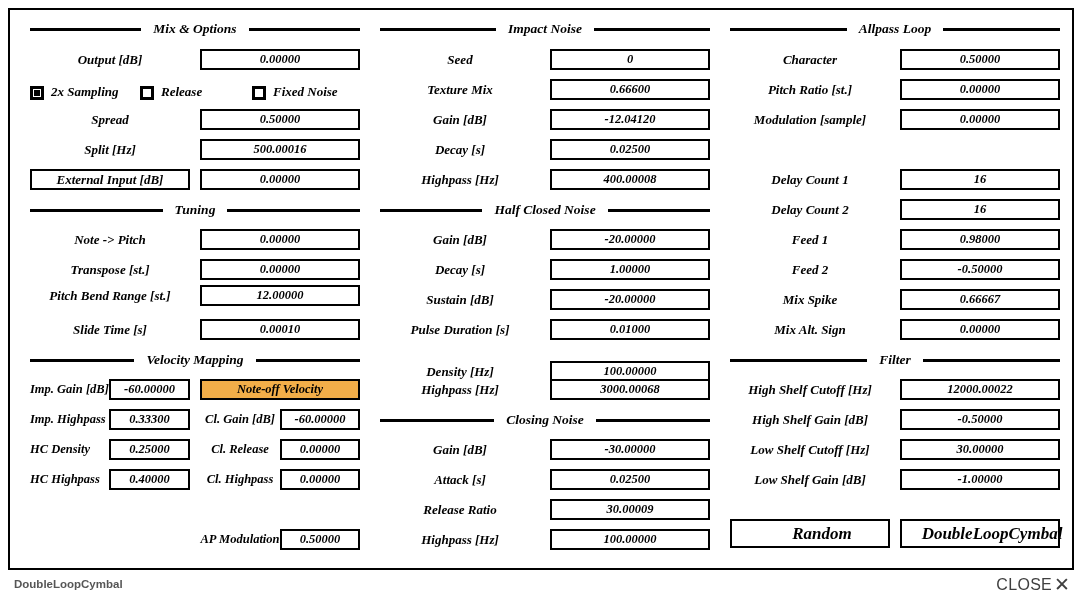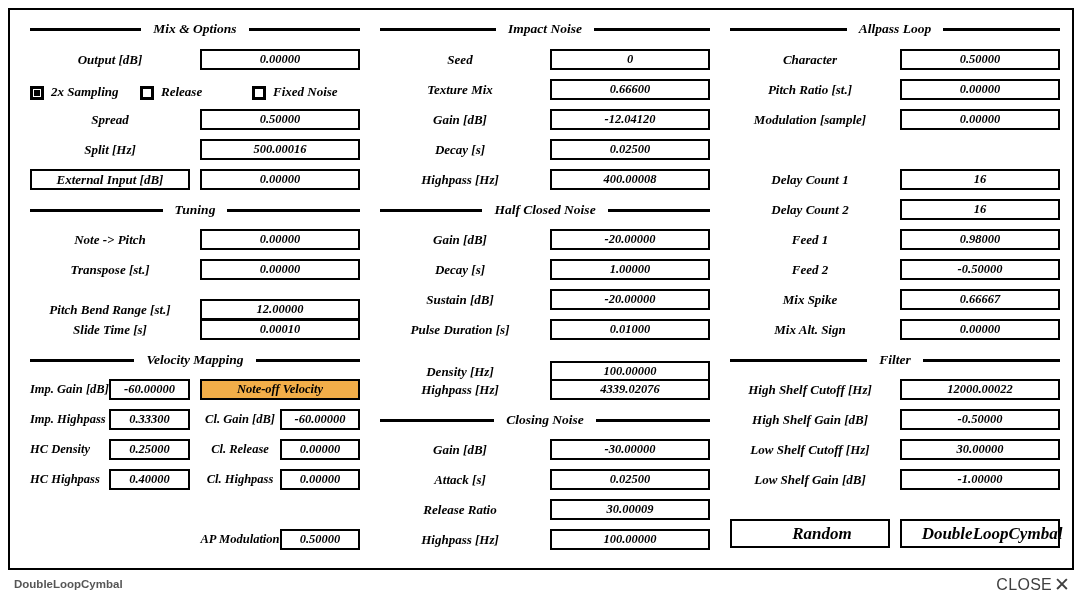--- a/index.html
+++ b/index.html
@@ -90,21 +90,21 @@
         <div class="hline"></div>
       </div>
       <div class="prow" style="top:219px">
         <div class="plabel">Note -&gt; Pitch</div>
         <div class="pbox">0.00000</div>
       </div>
       <div class="prow" style="top:249px">
         <div class="plabel">Transpose [st.]</div>
         <div class="pbox">0.00000</div>
       </div>
-      <div class="prow" style="top:289px">
+      <div class="prow" style="top:275px">
         <div class="plabel">Pitch Bend Range [st.]</div>
         <div class="pbox">12.00000</div>
       </div>
       <div class="prow" style="top:309px">
         <div class="plabel">Slide Time [s]</div>
         <div class="pbox">0.00010</div>
       </div>
 
       <div class="hrow" style="top:339px">
         <div class="hline"></div>
@@ -187,21 +187,21 @@
       <div class="prow" style="top:309px">
         <div class="plabel">Pulse Duration [s]</div>
         <div class="pbox">0.01000</div>
       </div>
       <div class="prow" style="top:351px">
         <div class="plabel">Density [Hz]</div>
         <div class="pbox">100.00000</div>
       </div>
       <div class="prow" style="top:369px">
         <div class="plabel">Highpass [Hz]</div>
-        <div class="pbox">4339.02076</div>
+        <div class="pbox">3000.00068</div>
       </div>
 
       <div class="hrow" style="top:399px">
         <div class="hline"></div>
         <div class="htitle">Closing Noise</div>
         <div class="hline"></div>
       </div>
       <div class="prow" style="top:429px">
         <div class="plabel">Gain [dB]</div>
         <div class="pbox">-30.00000</div>

